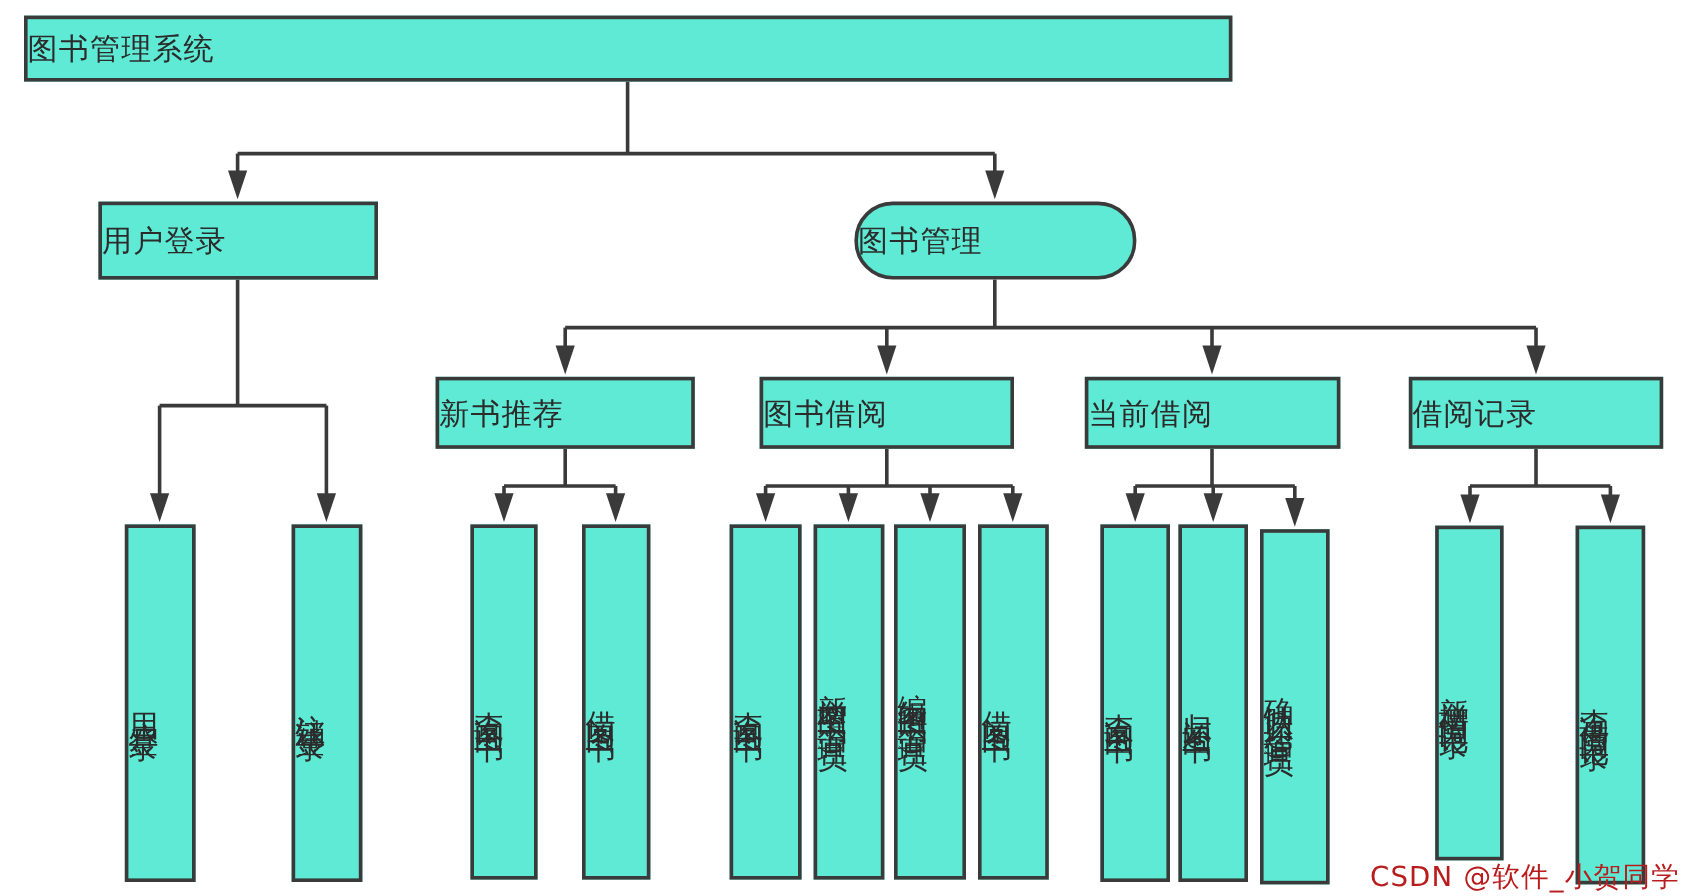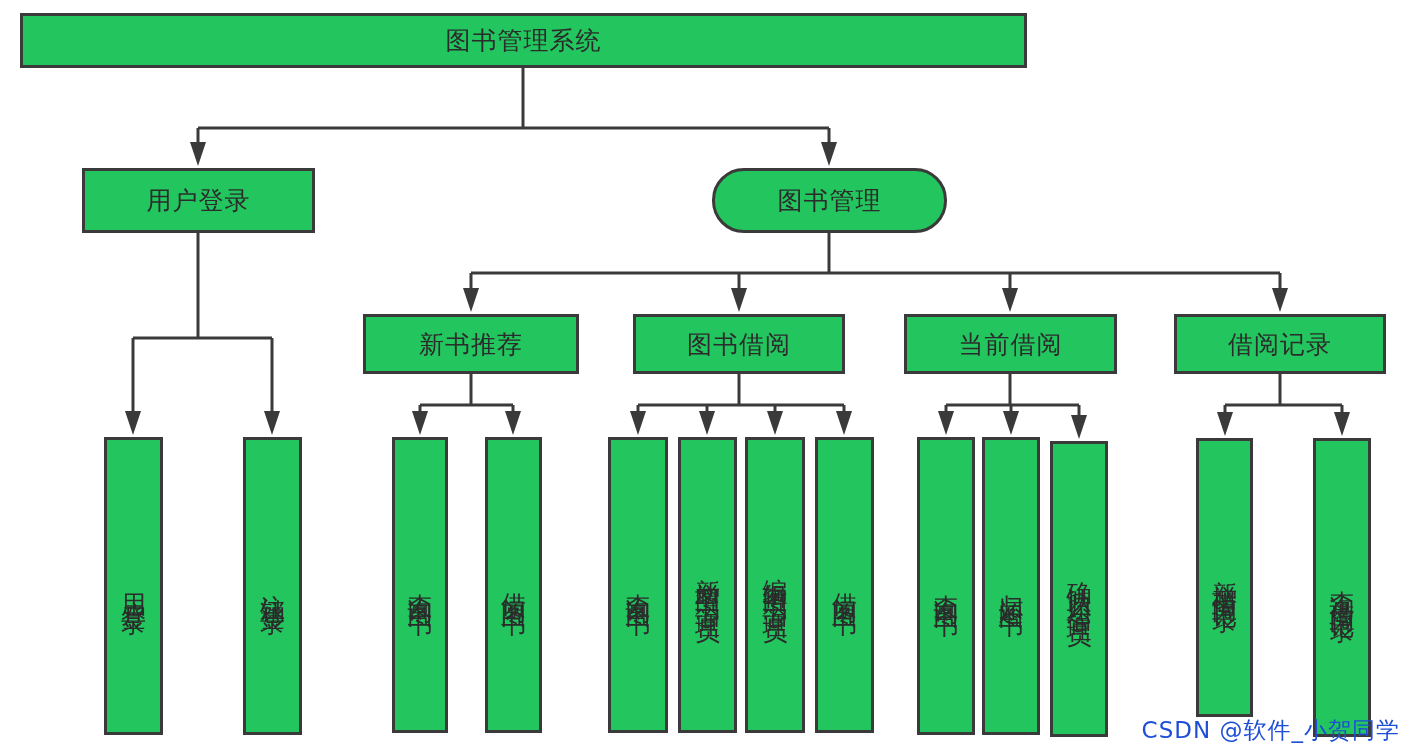--- a/index.html
+++ b/index.html
@@ -8,22 +8,22 @@
     width:1405px;height:747px;
     background:#ffffff;
     font-family:"DejaVu Sans","Liberation Sans",sans-serif;
     overflow:hidden;
   }
   #wires{position:absolute;left:0;top:0;width:1405px;height:747px;}
   .node{
     position:absolute;
     box-sizing:border-box;
     border:3px solid #3a3a3a;
-    background:#22c55e;
-    display:flex;align-items:center;justify-content:center;
+    background:#5eead4;
+    display:flex;align-items:center;
     color:#2b2b2b;
     font-size:25px;
     letter-spacing:1px;
     z-index:2;
   }
   .vnode{
     letter-spacing:0;
   }
   .vnode .vtext{
     writing-mode:vertical-rl;
@@ -31,21 +31,21 @@
     letter-spacing:6px;
     line-height:1;
     font-size:25px;
     color:#2b2b2b;
     white-space:nowrap;
   }
   #watermark{
     position:absolute;
     right:5px;bottom:1px;
     font-size:23px;
-    color:#1d4ed8;
+    color:#b91c1c;
     letter-spacing:1px;
     z-index:5;
     white-space:nowrap;
   }
 </style>
 </head>
 <body>
 
 <div id="stage">
 

